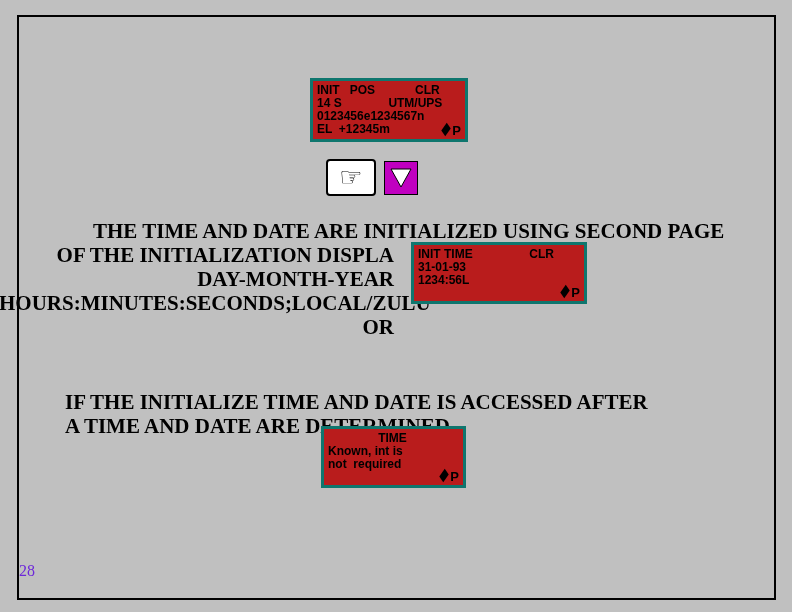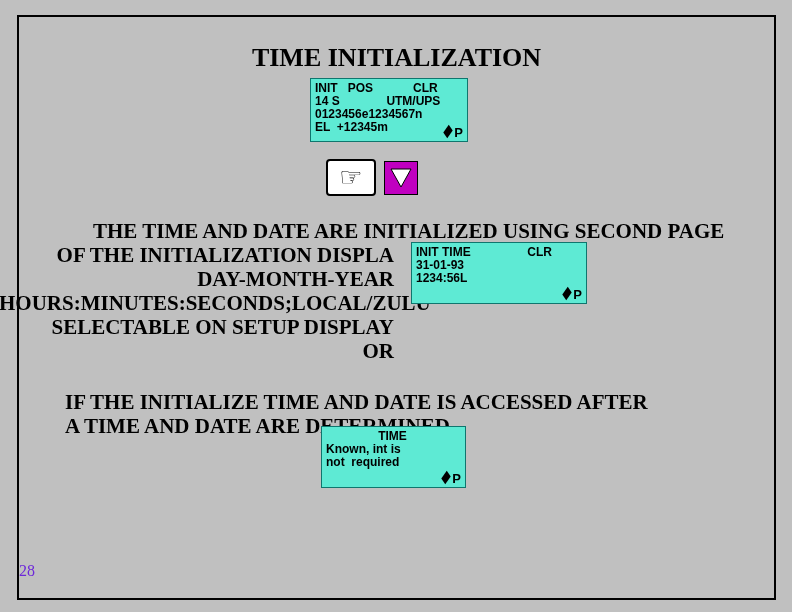--- a/index.html
+++ b/index.html
@@ -26,22 +26,22 @@
     top: 26px;
     left: 0;
     width: 100%;
     text-align: center;
     font-weight: bold;
     font-size: 26px;
     color: #000;
   }
   .display {
     position: absolute;
-    background: #5eead4;
-    border: 1px solid #0f766e;
+    background: #b91c1c;
+    border: 3px solid #0f766e;
     font-family: Arial, Helvetica, sans-serif;
     font-weight: bold;
     color: #000;
     font-size: 12px;
     line-height: 13px;
     padding: 3px 6px 4px 4px;
     box-sizing: border-box;
   }
   .display .row { white-space: pre; }
   .p-indicator {
@@ -123,21 +123,20 @@
     width: 100%;
     color: #6d28d9;
     font-size: 16px;
   }
 </style>
 </head>
 <body>
 
 <div class="frame">
 
-  <div class="title">TIME INITIALIZATION</div>
 
   <div class="display" style="left:291px; top:61px; width:158px; height:64px;">
     <div class="row"><span>INIT</span>   <span>POS</span>            <span>CLR</span></div>
     <div class="row"><span>14 S</span>              <span>UTM/UPS</span></div>
     <div class="row">0123456e1234567n</div>
     <div class="row">EL  +12345m</div>
     <div class="diamond"></div>
     <div class="p-indicator">P</div>
   </div>
 
@@ -148,21 +147,20 @@
         <polygon points="2,2 22,2 12,20" fill="#fff" stroke="#000" stroke-width="1"></polygon>
       </svg>
     </div>
   </div>
 
   <div class="para1">
     <div class="line first">THE TIME AND DATE ARE INITIALIZED USING SECOND PAGE</div>
     <div class="line" style="">OF THE INITIALIZATION DISPLA</div>
     <div class="line">DAY-MONTH-YEAR</div>
     <div class="line" style="text-align:left; padding-left:0; margin-left:-20px; padding-right:0;">HOURS:MINUTES:SECONDS;LOCAL/ZULU</div>
-    <div class="line">SELECTABLE ON SETUP DISPLAY</div>
     <div class="line">OR</div>
   </div>
 
   <div class="display" style="left:392px; top:225px; width:176px; height:62px;">
     <div class="row"><span>INIT TIME</span>                 <span>CLR</span></div>
     <div class="row">31-01-93</div>
     <div class="row">1234:56L</div>
     <div class="diamond"></div>
     <div class="p-indicator">P</div>
   </div>

